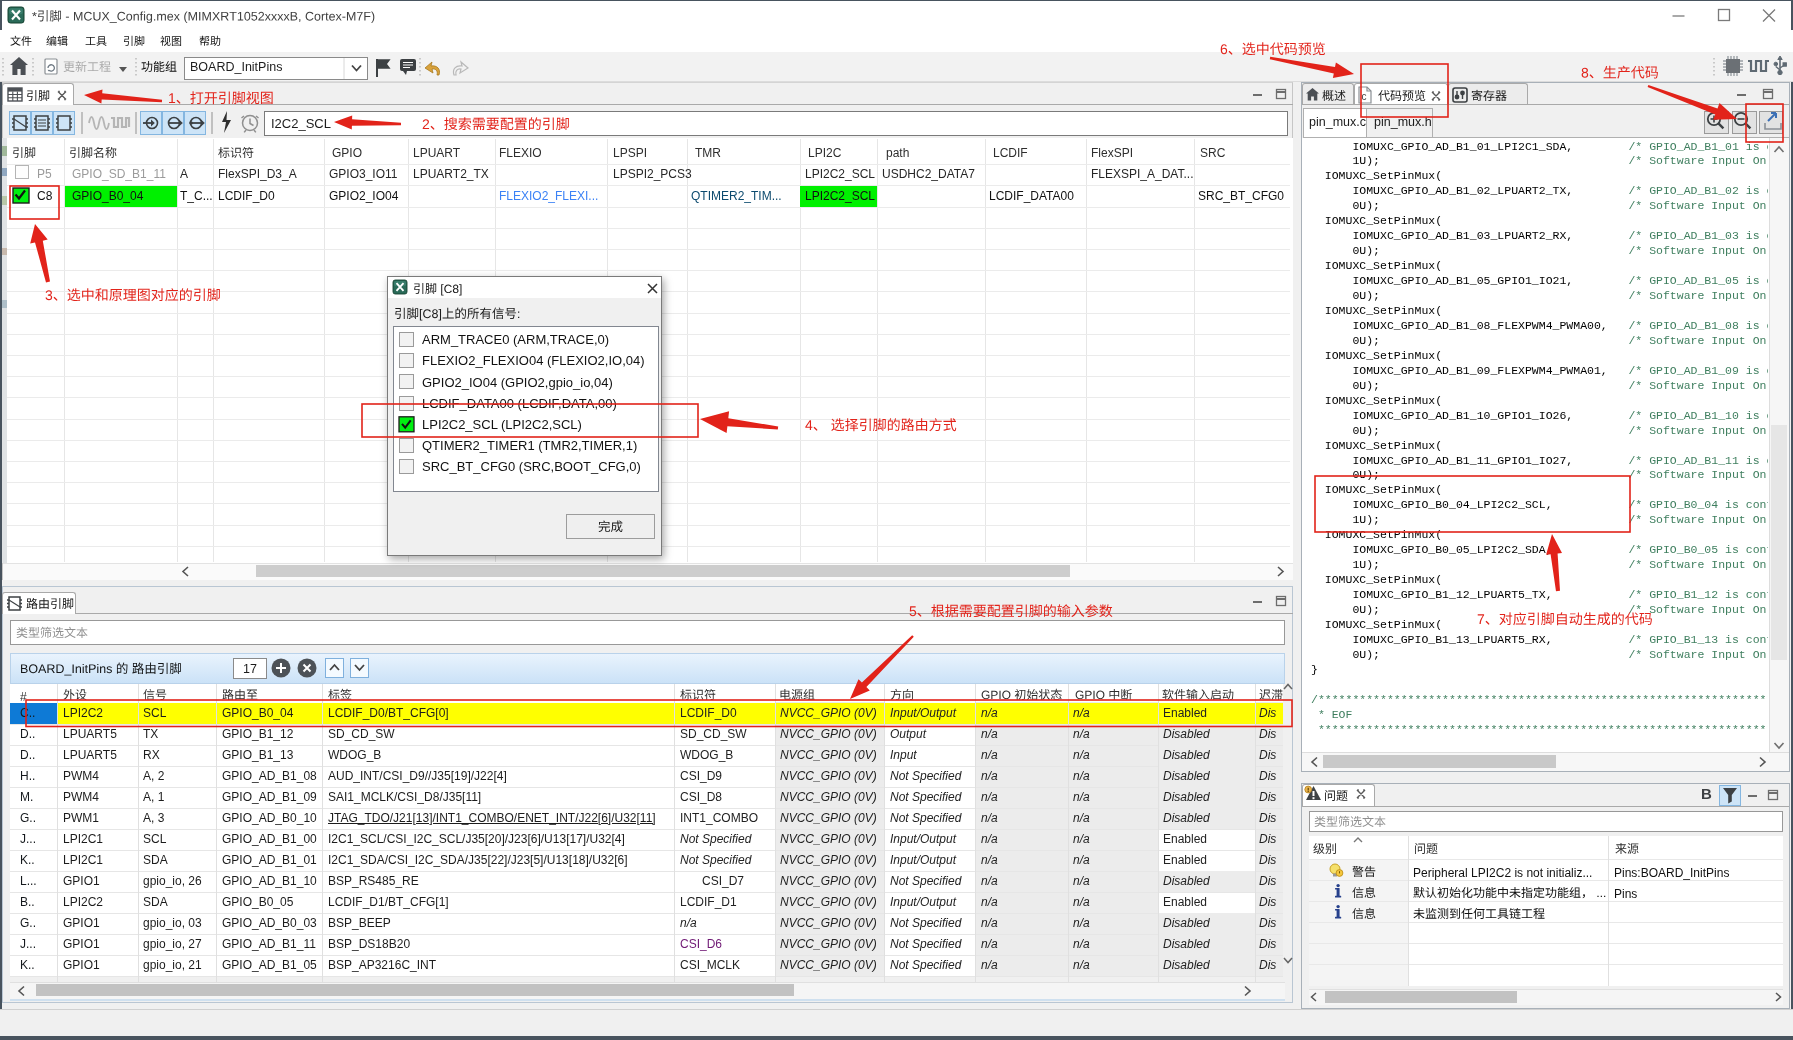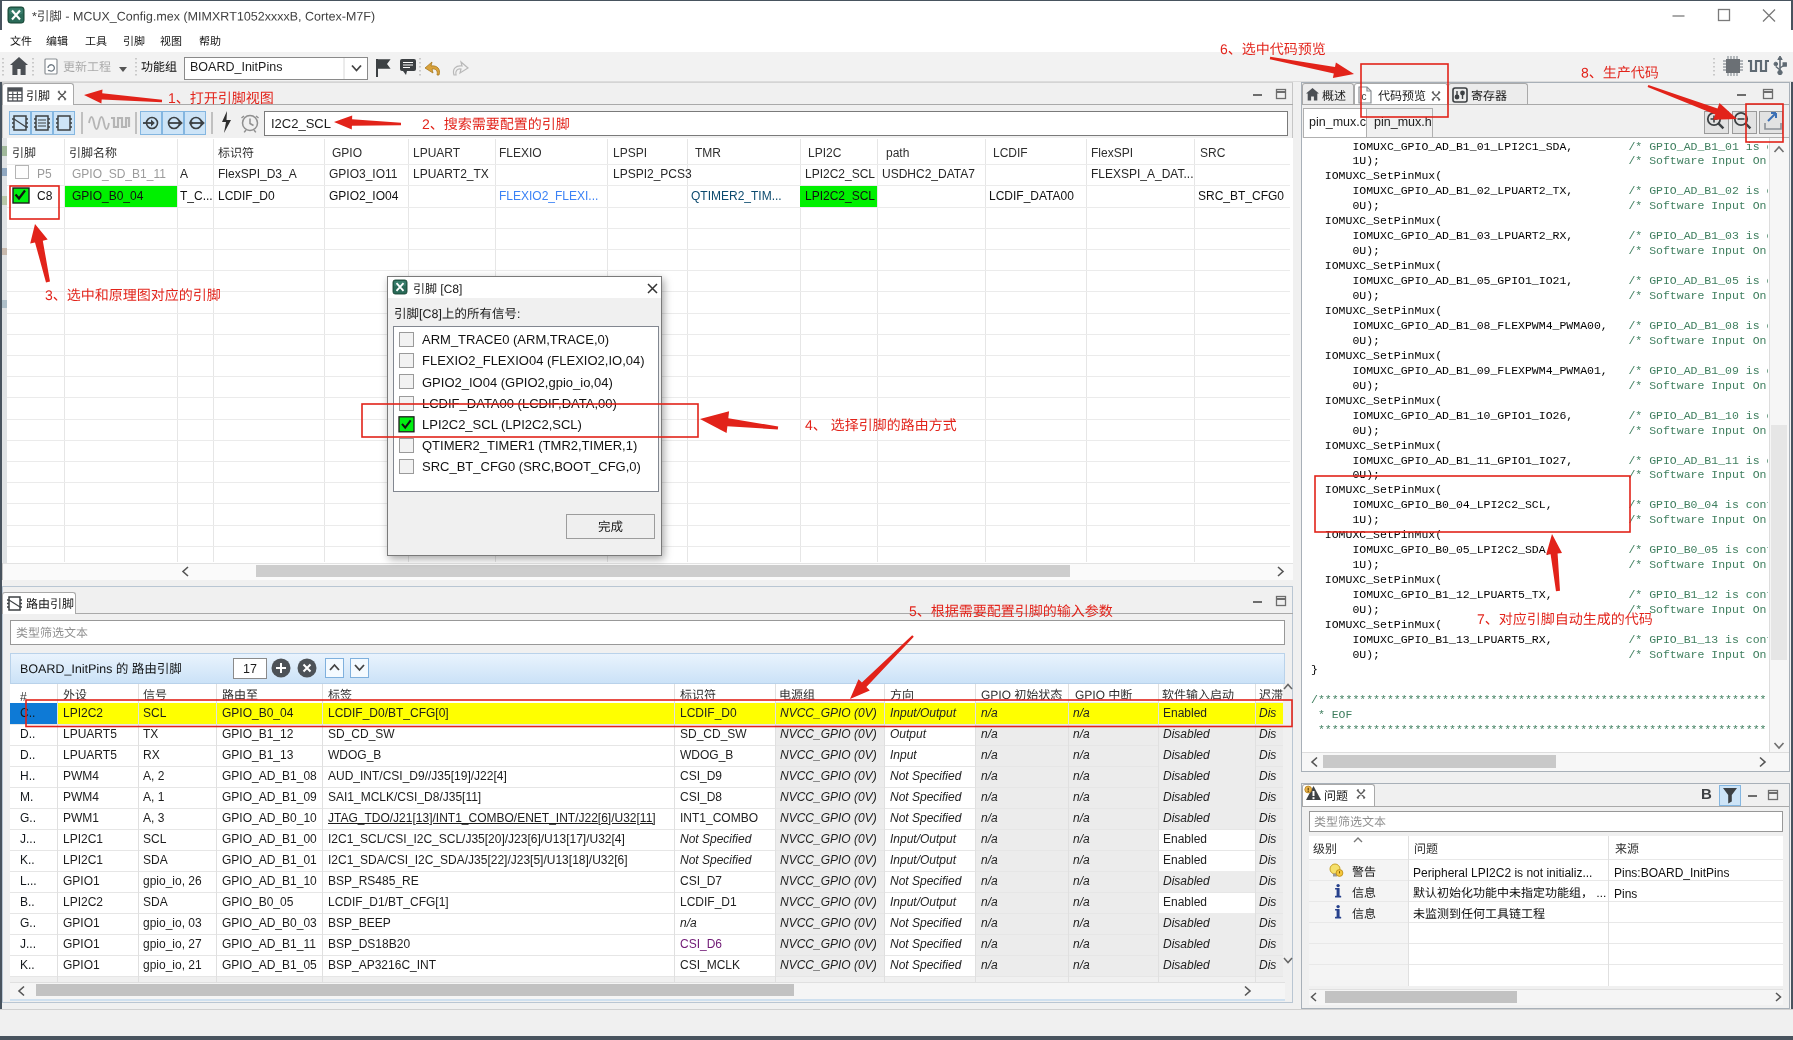--- a/index.html
+++ b/index.html
@@ -235,21 +235,21 @@
 <div class="t it" style="left:1073px;top:854px;color:#222">n/a</div>
 <div class="t " style="left:1163px;top:854px;color:#222">Enabled</div>
 <div class="t it" style="left:1259px;top:854px;color:#222">Dis</div>
 <div class="" style="left:10px;top:871px;width:1273px;height:1px;background:#e6e6e6"></div>
 <div class="" style="left:1158px;top:871px;width:97px;height:21px;background:#ececec"></div>
 <div class="t " style="left:20px;top:875px;color:#15191d">L...</div>
 <div class="t " style="left:63px;top:875px;">GPIO1</div>
 <div class="t " style="left:143px;top:875px;">gpio_io, 26</div>
 <div class="t " style="left:222px;top:875px;">GPIO_AD_B1_10</div>
 <div class="t " style="left:328px;top:875px;">BSP_RS485_RE</div>
-<div class="t " style="left:680px;top:875px;color:#222">CSI_D7</div>
+<div class="t " style="left:702px;top:875px;color:#222">CSI_D7</div>
 <div class="t it" style="left:780px;top:875px;color:#222">NVCC_GPIO (0V)</div>
 <div class="t it" style="left:890px;top:875px;color:#222">Not Specified</div>
 <div class="t it" style="left:981px;top:875px;color:#222">n/a</div>
 <div class="t it" style="left:1073px;top:875px;color:#222">n/a</div>
 <div class="t it" style="left:1163px;top:875px;color:#222">Disabled</div>
 <div class="t it" style="left:1259px;top:875px;color:#222">Dis</div>
 <div class="" style="left:10px;top:892px;width:1273px;height:1px;background:#e6e6e6"></div>
 <div class="t " style="left:20px;top:896px;color:#15191d">B..</div>
 <div class="t " style="left:63px;top:896px;">LPI2C2</div>
 <div class="t " style="left:143px;top:896px;">SDA</div>

